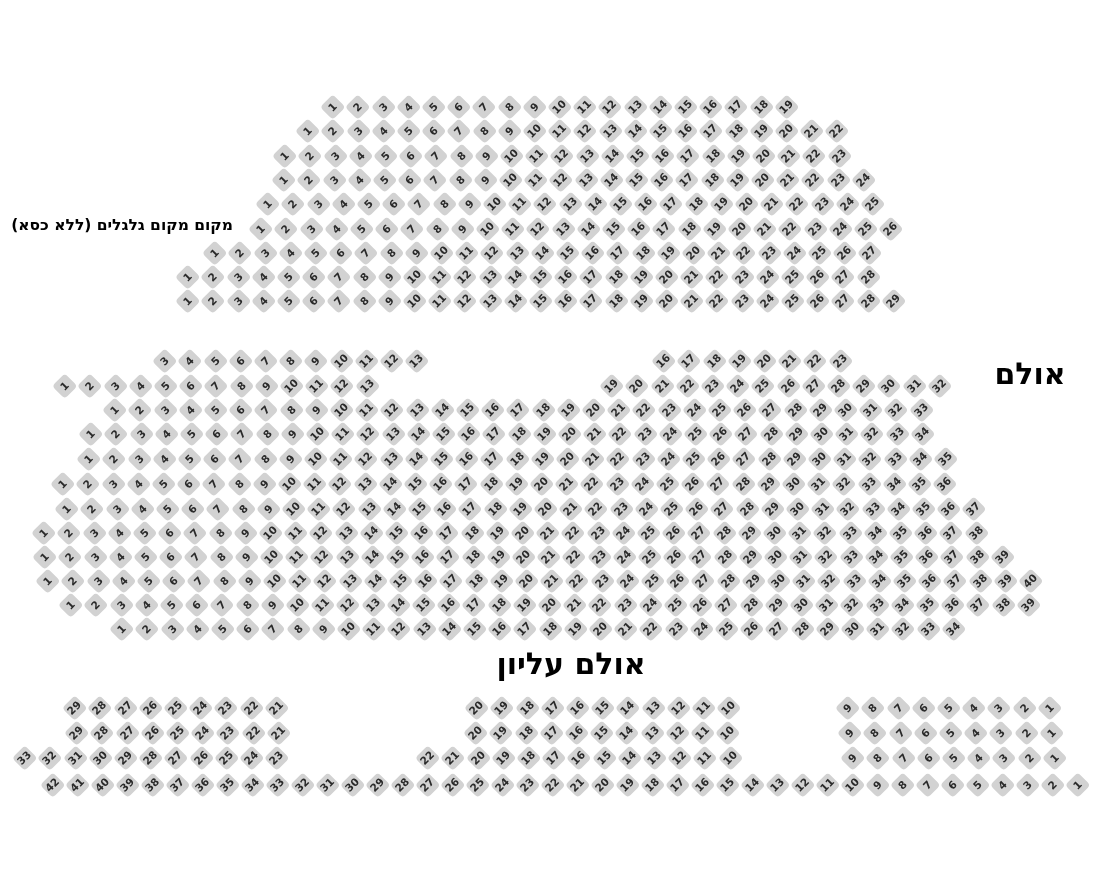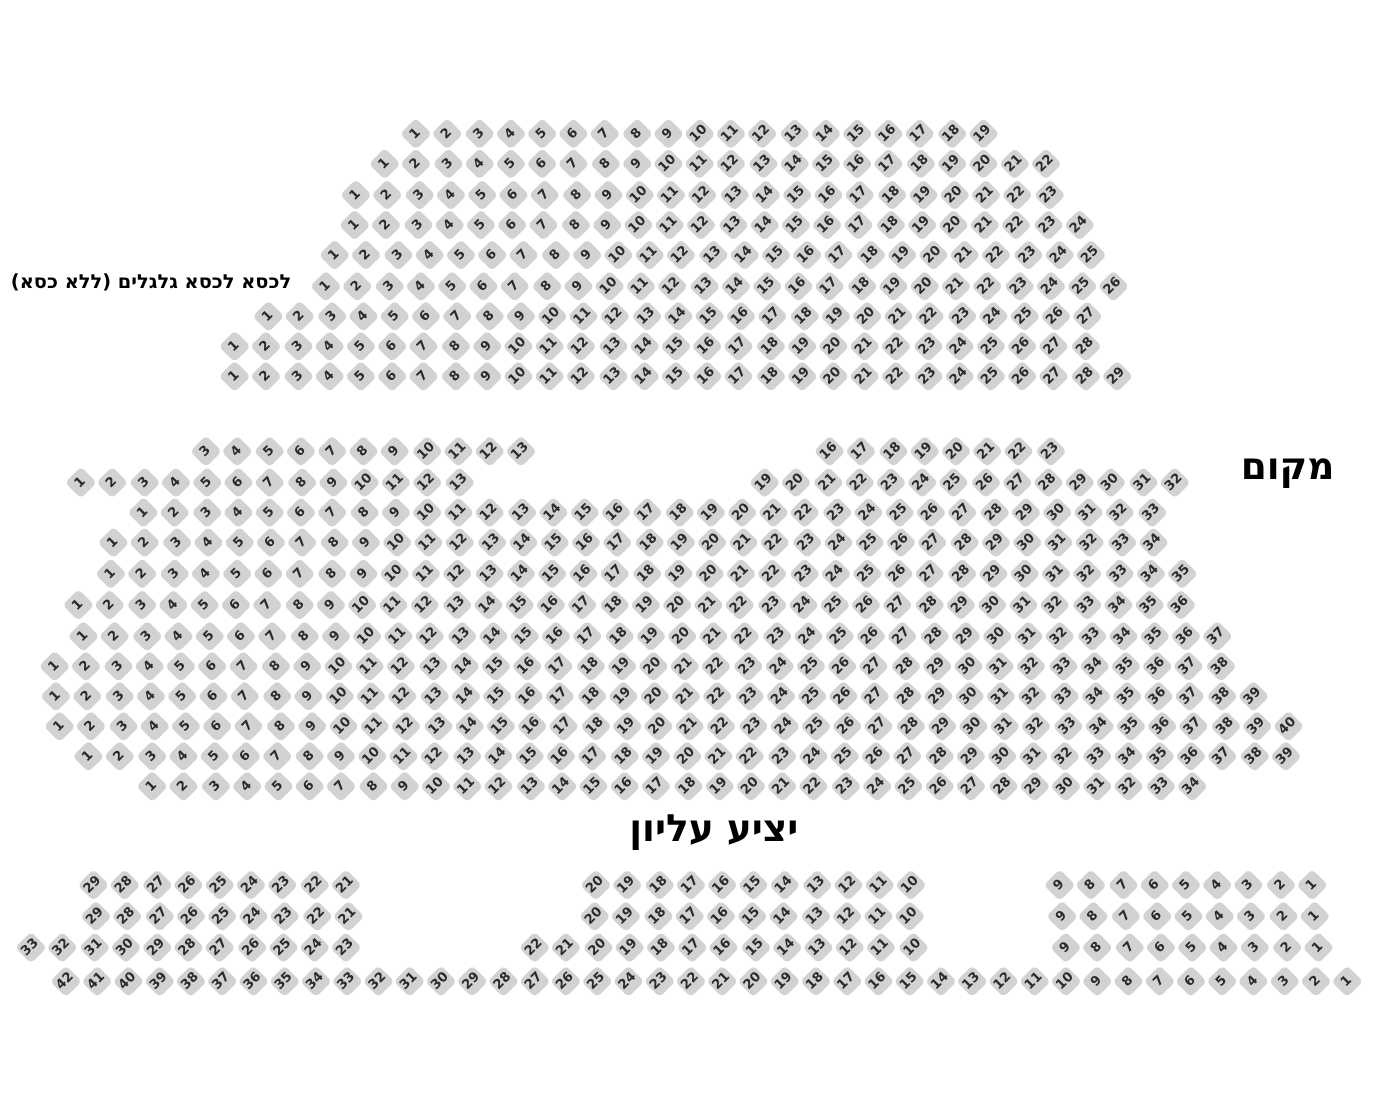--- a/index.html
+++ b/index.html
@@ -59,23 +59,23 @@
     font-weight: bold;
     color: #2a2a2a;
     line-height: 1;
     white-space: nowrap;
   }
 </style>
 </head>
 <body>
 
 <div class="canvas">
-  <div class="note">לכסא לכסא גלגלים (ללא כסא)</div>
-  <div class="side-label hall">מקום</div>
-  <div class="side-label balcony">יציע עליון</div>
+  <div class="note">מקום מקום גלגלים (ללא כסא)</div>
+  <div class="side-label hall">אולם</div>
+  <div class="side-label balcony">אולם עליון</div>
   <div id="seats">
       <div class="seat" style="left: 324.25px; top: 98.25px; background: rgb(210, 210, 210);">
         <span style="color: rgb(42, 42, 42);">1</span>
       </div>
       <div class="seat" style="left: 349.45px; top: 98.25px; background: rgb(210, 210, 210);">
         <span style="color: rgb(42, 42, 42);">2</span>
       </div>
       <div class="seat" style="left: 374.65px; top: 98.25px; background: rgb(210, 210, 210);">
         <span style="color: rgb(42, 42, 42);">3</span>
       </div>

